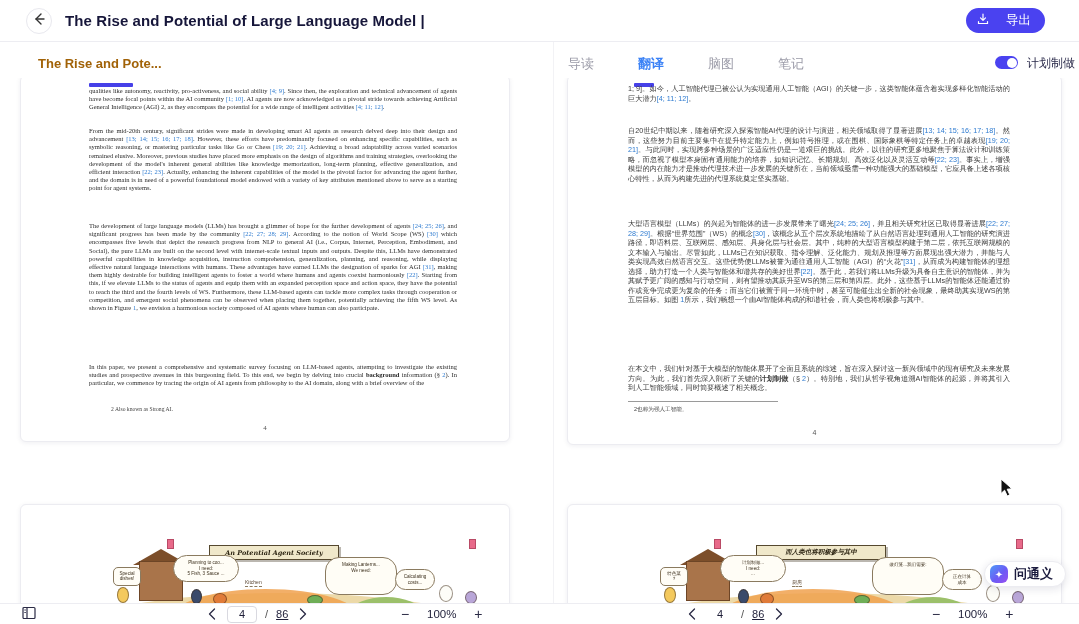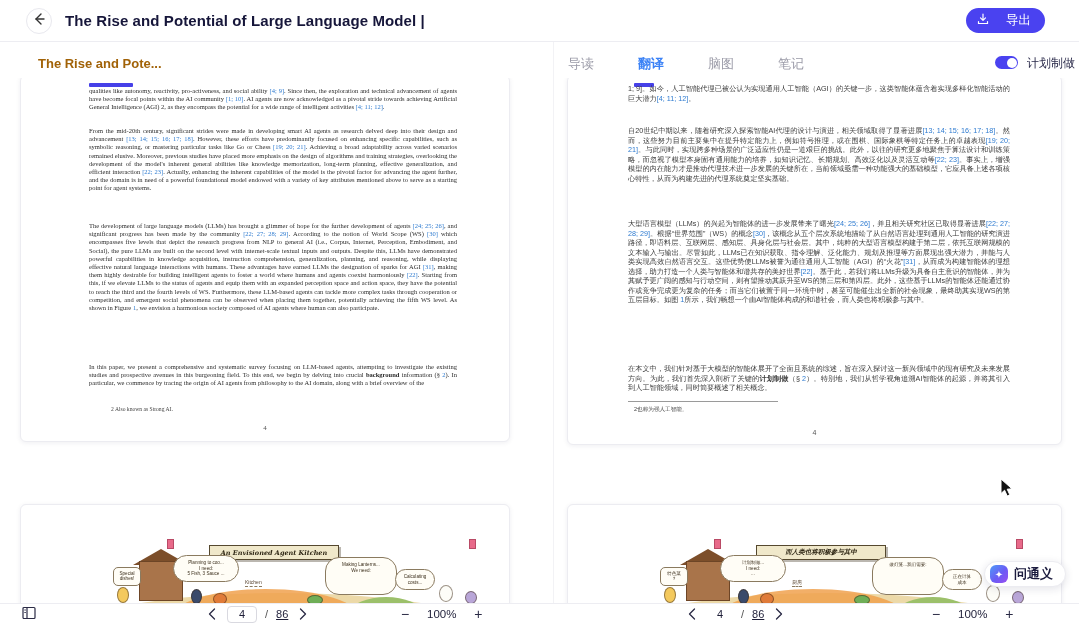--- a/index.html
+++ b/index.html
@@ -176,21 +176,21 @@
         <div class="roof"></div>
         <div class="house"></div>
         <div class="flag f1"></div>
         <div class="flag f2"></div>
         <div class="sprite sp-yellow"></div>
         <div class="sprite sp-navy"></div>
         <div class="sprite sp-fox"></div>
         <div class="sprite sp-chick"></div>
         <div class="sprite sp-lav"></div>
         <div class="sprite sp-green"></div>
-        <div class="fig-banner">An Envisioned Agent Kitchen</div>
+        <div class="fig-banner">An Potential Agent Society</div>
         <div class="sign" style="left:92px; top:62px; width:28px;">Special
 dishes!</div>
         <div class="cloud" style="left:152px; top:50px; width:66px;">Planning to coo...
 I need:
 5 Fish, 3 Sauce ...</div>
         <div class="kitchen-label" style="left:224px; top:74px;">Kitchen</div>
         <div class="cloud" style="left:304px; top:52px; width:72px; height:38px;">Making Lanterns...
 We need:</div>
         <div class="cloud" style="left:374px; top:64px; width:40px;">Calculating
 costs...</div>

